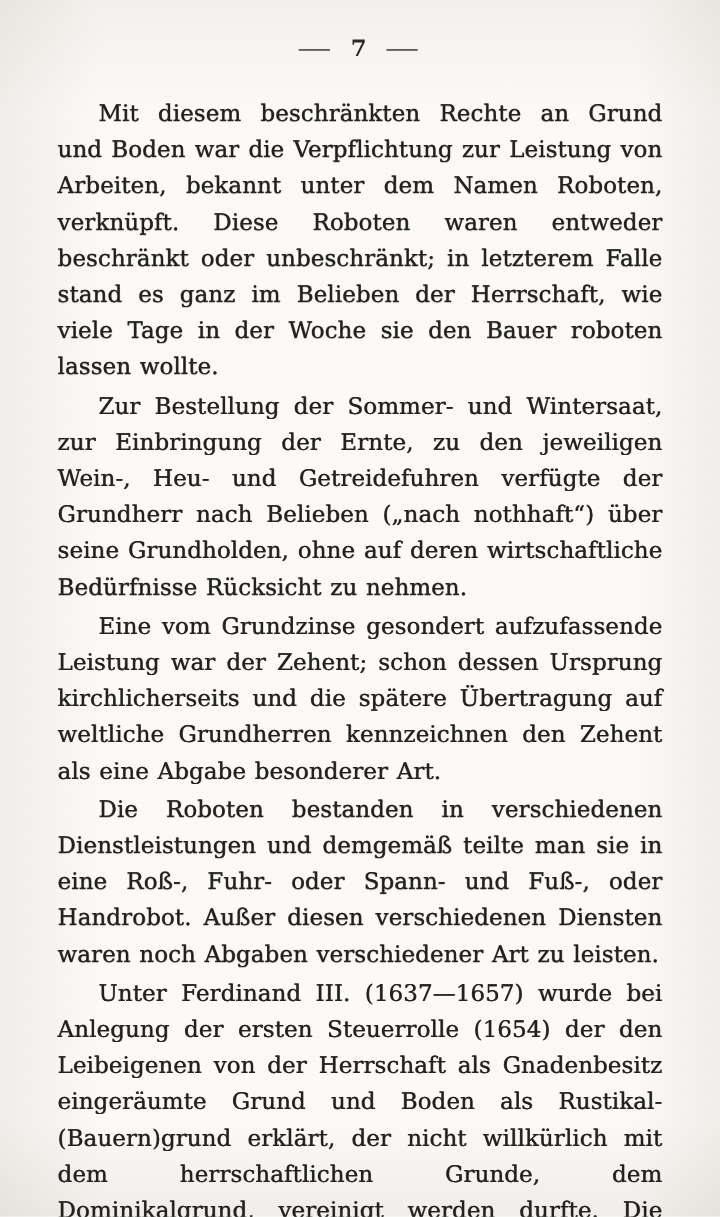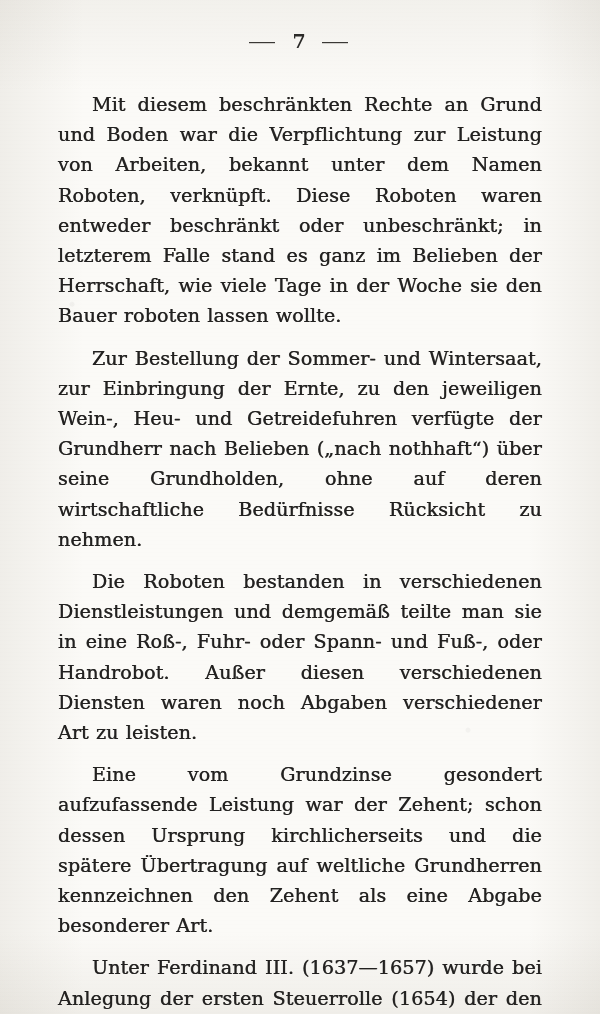--- a/index.html
+++ b/index.html
@@ -62,21 +62,21 @@
   }
 
   .textblock {
     position: absolute;
     top: 78px;
     left: 46px;
     width: 508px;
   }
 
   p.para {
-    margin: 12px;
+    margin: 2px;
     text-indent: 34px;
     text-align: justify;
     font-size: 19.1px;
     line-height: 30.2px;
     color: #222120;
     font-family: "DejaVu Serif", serif;
     -webkit-font-smoothing: none;
     letter-spacing: 0.1px;
     word-spacing: 1px;
     
@@ -105,19 +105,19 @@
 
   <div class="folio">
     <span class="dash">—</span>
     <span class="num">7</span>
     <span class="dash">—</span>
   </div>
 
   <div class="textblock">
     <p class="para">Mit diesem beschränkten Rechte an Grund und Boden war die Verpflichtung zur Leistung von Arbeiten, bekannt unter dem Namen Roboten, verknüpft. Diese Roboten waren entweder beschränkt oder unbeschränkt; in letzterem Falle stand es ganz im Belieben der Herrschaft, wie viele Tage in der Woche sie den Bauer roboten lassen wollte.</p>
     <p class="para">Zur Bestellung der Sommer- und Wintersaat, zur Einbringung der Ernte, zu den jeweiligen Wein-, Heu- und Getreidefuhren verfügte der Grundherr nach Belieben („nach nothhaft“) über seine Grundholden, ohne auf deren wirtschaftliche Bedürfnisse Rücksicht zu nehmen.</p>
+    <p class="para">Eine vom Grundzinse gesondert aufzufassende Leistung war der Zehent; schon dessen Ursprung kirchlicherseits und die spätere Übertragung auf weltliche Grundherren kennzeichnen den Zehent als eine Abgabe besonderer Art.</p>
     <p class="para">Die Roboten bestanden in verschiedenen Dienstleistungen und demgemäß teilte man sie in eine Roß-, Fuhr- oder Spann- und Fuß-, oder Handrobot. Außer diesen verschiedenen Diensten waren noch Abgaben verschiedener Art zu leisten.</p>
-    <p class="para">Eine vom Grundzinse gesondert aufzufassende Leistung war der Zehent; schon dessen Ursprung kirchlicherseits und die spätere Übertragung auf weltliche Grundherren kennzeichnen den Zehent als eine Abgabe besonderer Art.</p>
     <p class="para">Unter Ferdinand III. (1637—1657) wurde bei Anlegung der ersten Steuerrolle (1654) der den Leibeigenen von der Herrschaft als Gnadenbesitz eingeräumte Grund und Boden als Rustikal-(Bauern)grund erklärt, der nicht willkürlich mit dem herrschaftlichen Grunde, dem Dominikalgrund, vereinigt werden durfte. Die rücksichtslose Ausbeutung der Leibeigenen (Grundholden, Untertanen) durch die Grundherren hatte im Laufe des 16. und 17. Jahrhunderts in ganz Mitteleuropa, insbesonders auch in Steiermark, Kärnten, Krain, Salz-</p>
   </div>
 
   <div class="fibres"></div>
 </div>
 
 </body></html>

